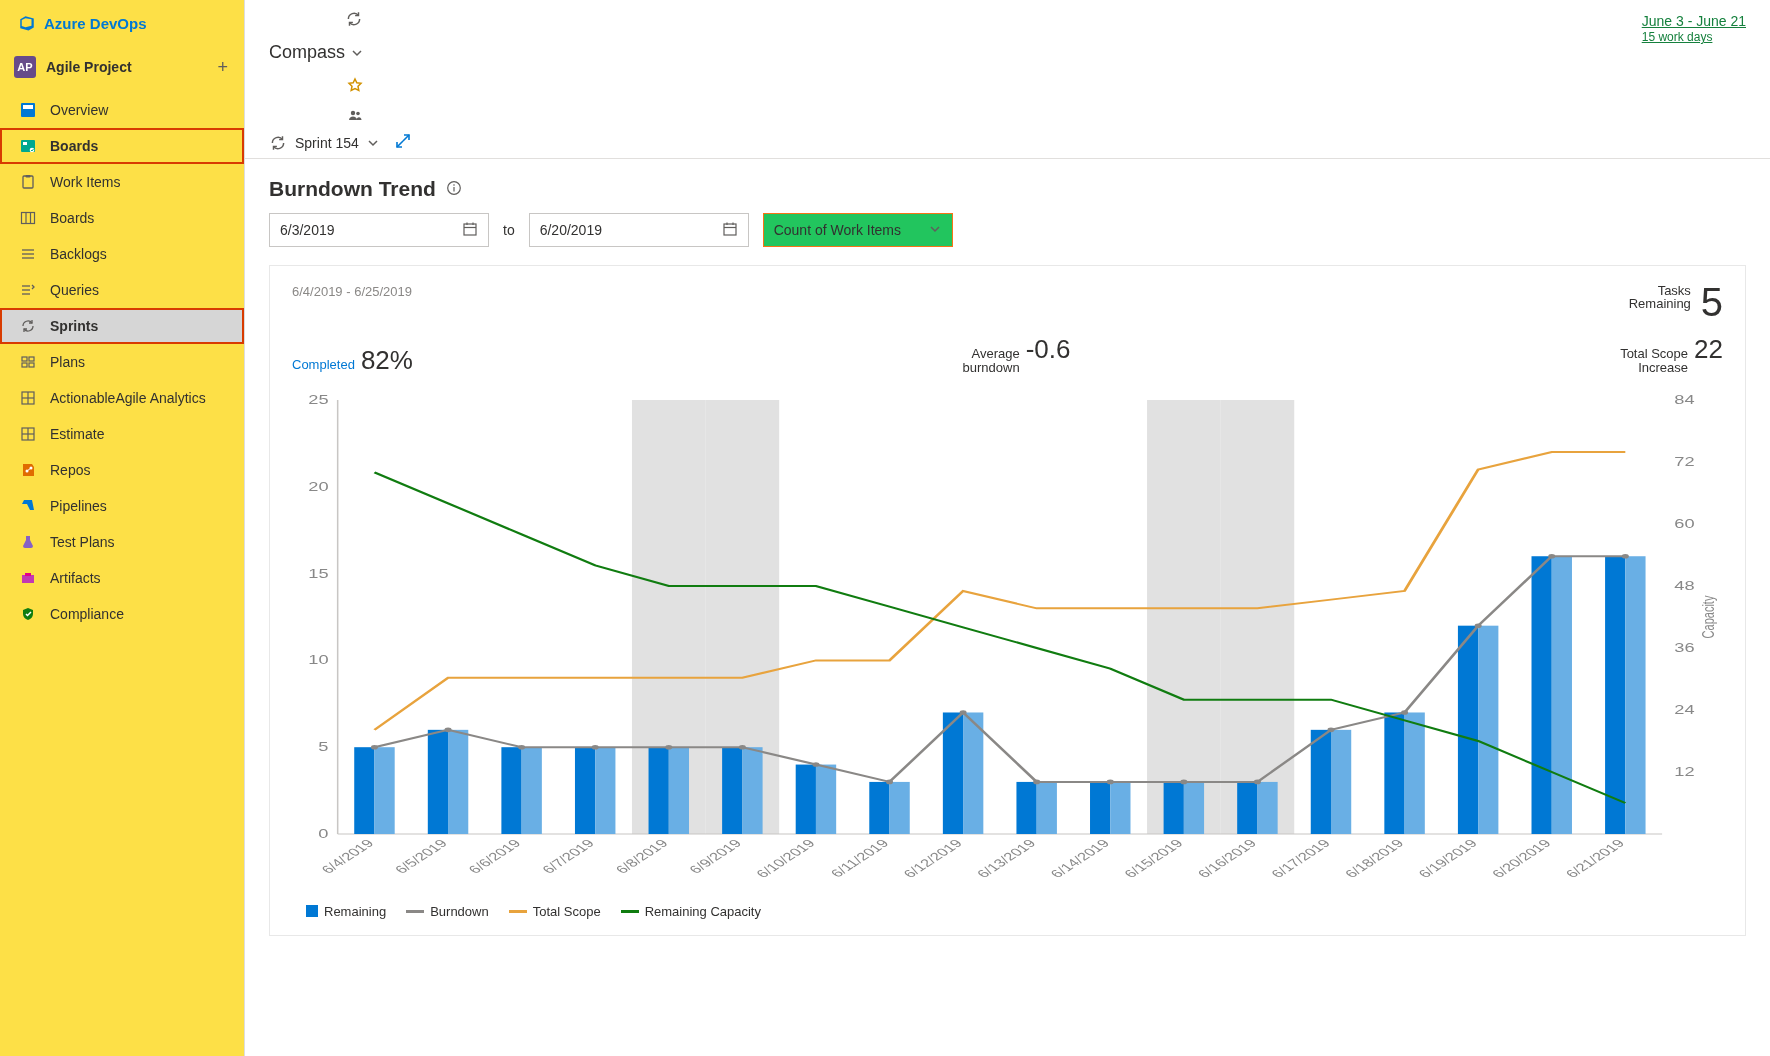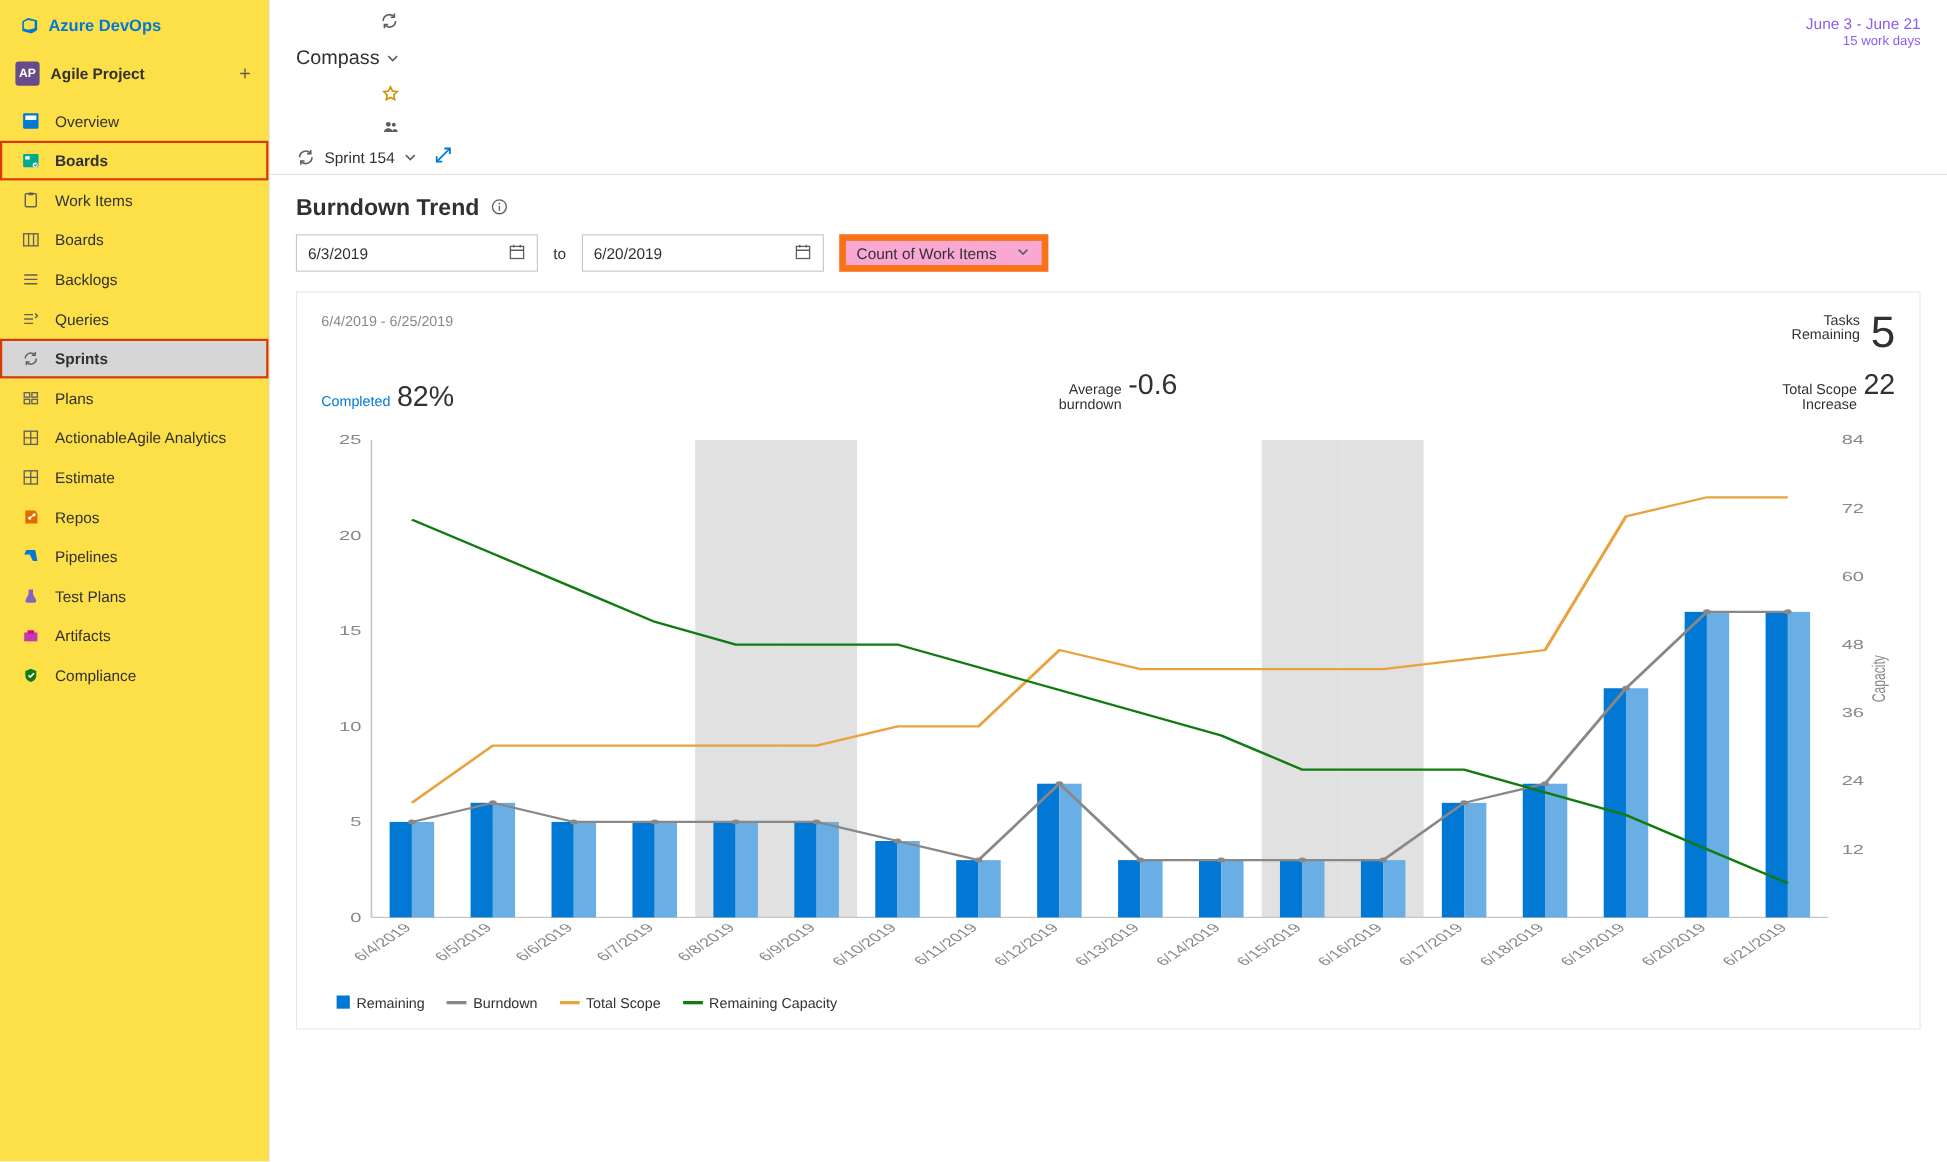--- a/index.html
+++ b/index.html
@@ -32,42 +32,42 @@
 
   
   .main { flex:1; display:flex; flex-direction:column; min-width:0; }
   .top-bar { display:flex; align-items:flex-start; justify-content:space-between; padding:10px 24px 0 24px; }
   .breadcrumb { display:flex; align-items:flex-end; gap:14px;flex-direction:column; }
   .sprint-cycle-icon svg { width:18px; height:18px; display:block; color:#605e5c; }
   .crumb-team { font-size:18px; font-weight:400; display:flex; align-items:center; gap:6px; }
   .chev-down svg { width:12px; height:12px; display:block; color:#605e5c; }
   .star-icon svg { width:16px; height:16px; display:block; color:#d29200; fill:none; stroke:#d29200; stroke-width:1.5; }
   .team-icon svg { width:16px; height:16px; display:block; color:#605e5c; fill:#605e5c; }
-  .top-right { text-align:right; color:#8b5cf6; line-height:1.3; font-size:14px; padding-top:2px; }
+  .top-right { color:#15803d; line-height:1.3; font-size:14px; padding-top:2px;text-decoration:underline; }
   .top-right .line2 { font-size:12px; }
 
   .tabs-row { display:flex; align-items:center; justify-content:space-between; padding:10px 24px 0 24px; border-bottom:1px solid #e1dfdd; }
   .tabs { display:flex; gap:26px; }
   .tab { padding:8px 2px 10px 2px; cursor:pointer; color:#323130; position:relative; }
   .tab.active { font-weight:400; }
   .tab.active::after { content:""; position:absolute; left:0; right:0; bottom:-1px; height:2px; background:#0078d4; }
   .tab.red-box { outline:2px solid #d83b01; outline-offset:0; padding-left:6px; padding-right:6px; }
   .tabs-right { display:flex; align-items:center; gap:16px; padding-bottom:6px; }
   .sprint-picker { display:flex; align-items:center; gap:8px; cursor:pointer; }
   .fullscreen-icon svg { width:16px; height:16px; color:#0078d4; }
 
   .page-title-row { display:flex; align-items:center; gap:10px; padding:18px 24px 12px 24px; }
   .page-title { font-size:21px; font-weight:600; }
   .info-icon svg { width:16px; height:16px; color:#605e5c; }
 
   .controls-row { display:flex; align-items:center; gap:14px; padding:0 24px 18px 24px; }
   .date-input { display:flex; align-items:center; justify-content:space-between; width:220px; height:34px; border:1px solid #c8c6c4; padding:0 10px; background:#fff; }
   .date-input .cal-icon svg { width:16px; height:16px; color:#605e5c; }
   .to-label { color:#323130; }
-  .dropdown { display:flex; align-items:center; justify-content:space-between; width:190px; height:34px; border:6px solid #f97316; padding:0 10px; background:#f9a8d4; cursor:pointer; }
+  .dropdown { display:flex; align-items:center; justify-content:space-between; width:190px; height:34px; border:1px solid #f97316; padding:0 10px; background:#22c55e; cursor:pointer; }
   .dropdown .chev svg { width:14px; height:14px; color:#605e5c; }
 
   
   .chart-card { margin:0 24px; border:1px solid #e8e8e8; background:#fff; padding:18px 22px 14px 22px; }
   .card-top { display:flex; justify-content:space-between; align-items:flex-start; }
   .date-range-small { color:#8a8886; font-size:13px; }
   .tasks-remaining { text-align:right; line-height:1.0; }
   .tasks-remaining .lbl { font-size:13px; color:#323130; display:inline-block; text-align:right; margin-right:6px; }
   .tasks-remaining .big { font-size:40px; font-weight:300; display:inline-block; vertical-align:top; line-height:0.9; }
 

